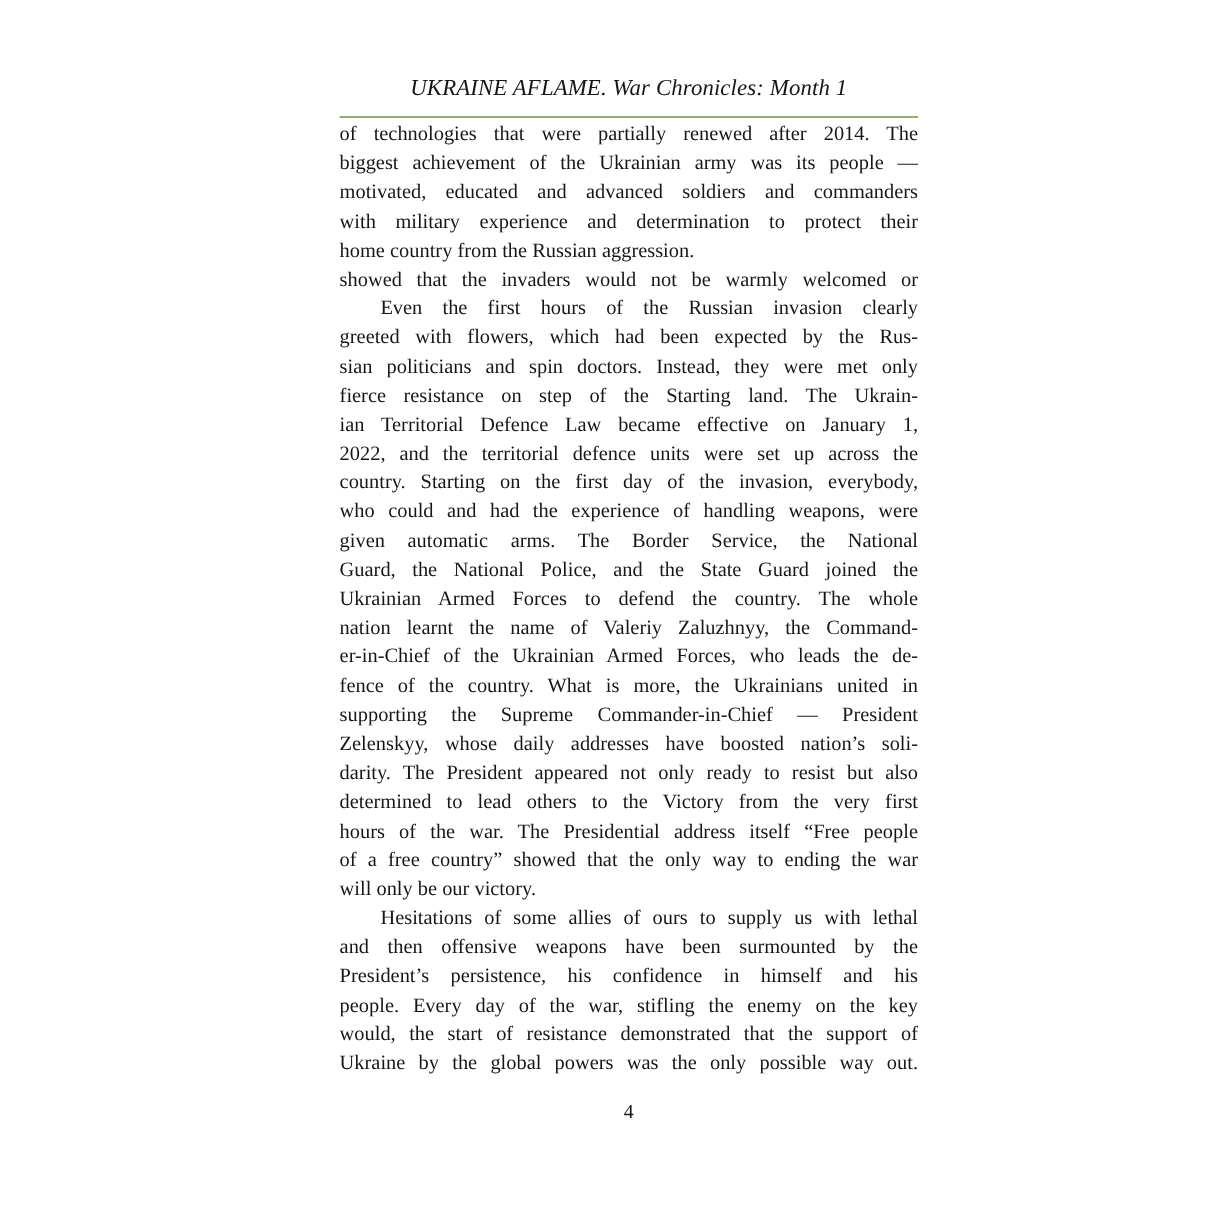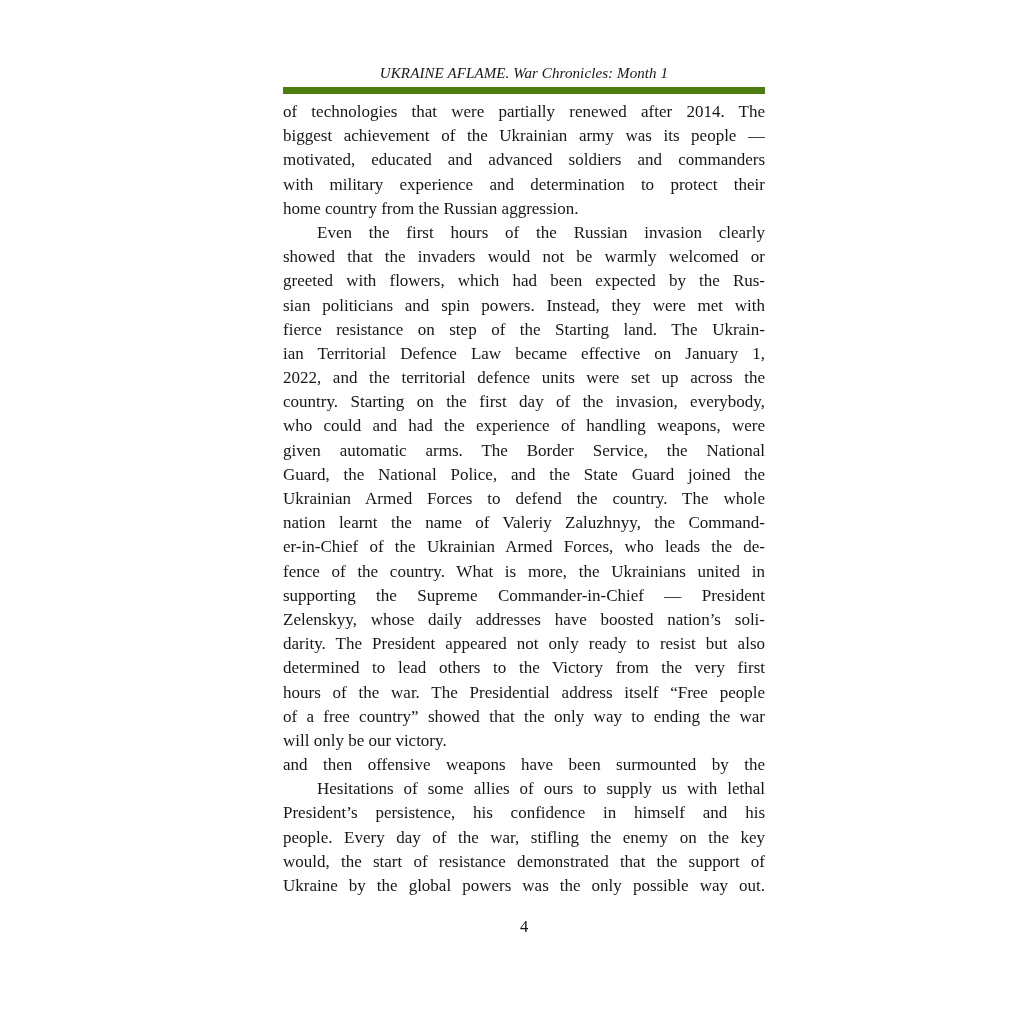--- a/index.html
+++ b/index.html
@@ -18,24 +18,24 @@
     background: #ffffff;
     overflow: hidden;
   }
   .running-header {
     position: absolute;
     left: 283px;
     top: 64px;
     width: 482px;
     text-align: center;
     font-style: italic;
-    font-size: 15px;
+    font-size: 19px;
     line-height: 19px;
-    padding-bottom: 4px;
-    border-bottom: 7px solid #4d7c0f;
+    padding-bottom: 14px;
+    border-bottom: 1px solid #4d7c0f;
     letter-spacing: 0.1px;
   }
   .page-body {
     position: absolute;
     left: 283px;
     top: 100px;
     width: 482px;
   }
   .paragraph { margin: 0; padding: 0; }
   .line {
@@ -66,46 +66,46 @@
   <div class="running-header">UKRAINE AFLAME. War Chronicles: Month 1</div>
   <div class="page-body">
       <div class="paragraph">
         <div class="line">of technologies that were partially renewed after 2014. The</div>
         <div class="line">biggest achievement of the Ukrainian army was its people —</div>
         <div class="line">motivated, educated and advanced soldiers and commanders</div>
         <div class="line">with military experience and determination to protect their</div>
         <div class="line lastline">home country from the Russian aggression.</div>
       </div>
       <div class="paragraph">
+        <div class="line">showed that the invaders would not be warmly welcomed or</div>
         <div class="line indent">Even the first hours of the Russian invasion clearly</div>
-        <div class="line">showed that the invaders would not be warmly welcomed or</div>
         <div class="line">greeted with flowers, which had been expected by the Rus-</div>
-        <div class="line">sian politicians and spin powers. Instead, they were met with</div>
+        <div class="line">sian politicians and spin doctors. Instead, they were met only</div>
         <div class="line">fierce resistance on step of the Starting land. The Ukrain-</div>
         <div class="line">ian Territorial Defence Law became effective on January 1,</div>
         <div class="line">2022, and the territorial defence units were set up across the</div>
         <div class="line">country. Starting on the first day of the invasion, everybody,</div>
         <div class="line">who could and had the experience of handling weapons, were</div>
         <div class="line">given automatic arms. The Border Service, the National</div>
         <div class="line">Guard, the National Police, and the State Guard joined the</div>
         <div class="line">Ukrainian Armed Forces to defend the country. The whole</div>
         <div class="line">nation learnt the name of Valeriy Zaluzhnyy, the Command-</div>
         <div class="line">er-in-Chief of the Ukrainian Armed Forces, who leads the de-</div>
         <div class="line">fence of the country. What is more, the Ukrainians united in</div>
         <div class="line">supporting the Supreme Commander-in-Chief — President</div>
         <div class="line">Zelenskyy, whose daily addresses have boosted nation’s soli-</div>
         <div class="line">darity. The President appeared not only ready to resist but also</div>
         <div class="line">determined to lead others to the Victory from the very first</div>
         <div class="line">hours of the war. The Presidential address itself “Free people</div>
         <div class="line">of a free country” showed that the only way to ending the war</div>
         <div class="line lastline">will only be our victory.</div>
       </div>
       <div class="paragraph">
+        <div class="line indent">Hesitations of some allies of ours to supply us with lethal</div>
         <div class="line">and then offensive weapons have been surmounted by the</div>
-        <div class="line indent">Hesitations of some allies of ours to supply us with lethal</div>
         <div class="line">President’s persistence, his confidence in himself and his</div>
         <div class="line">people. Every day of the war, stifling the enemy on the key</div>
         <div class="line">would, the start of resistance demonstrated that the support of</div>
         <div class="line">Ukraine by the global powers was the only possible way out.</div>
       </div>
     </div>
   <div class="page-number">4</div>
 </div>
 
 </body></html>

